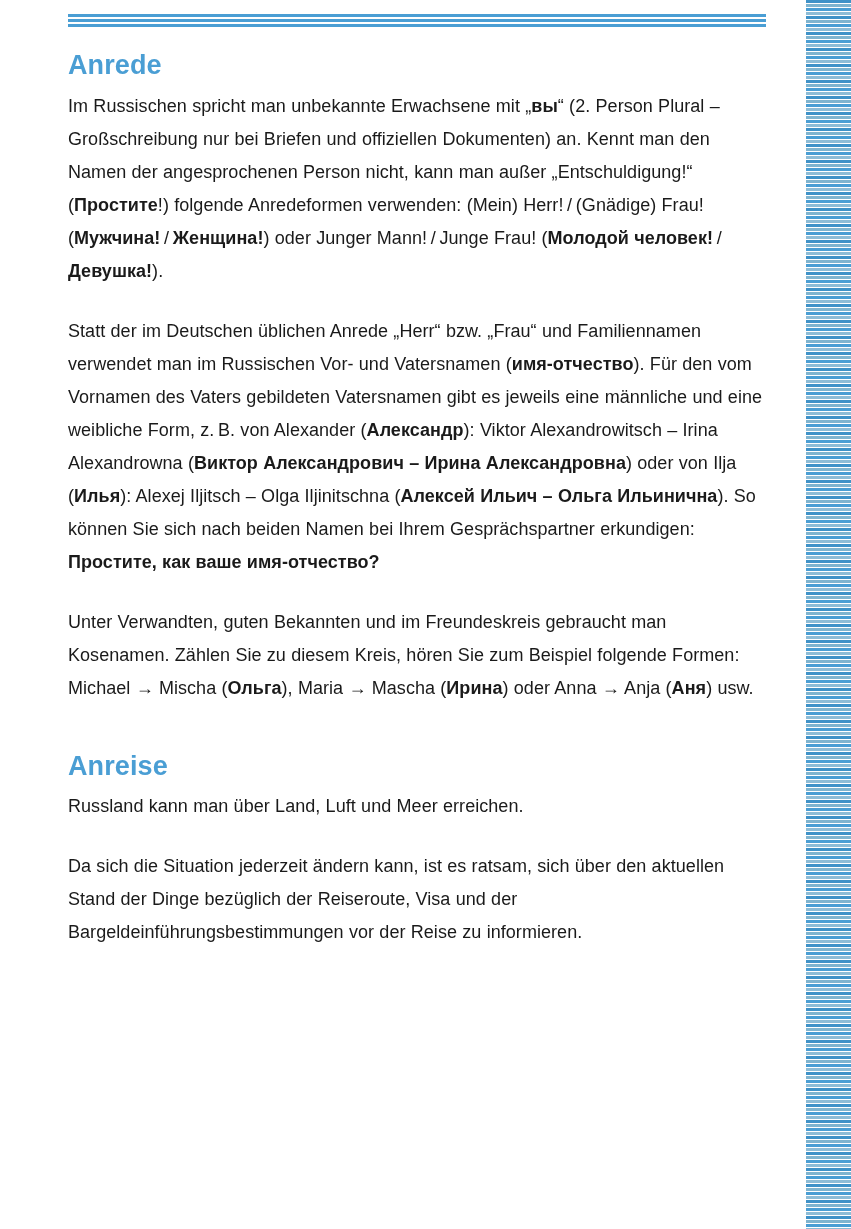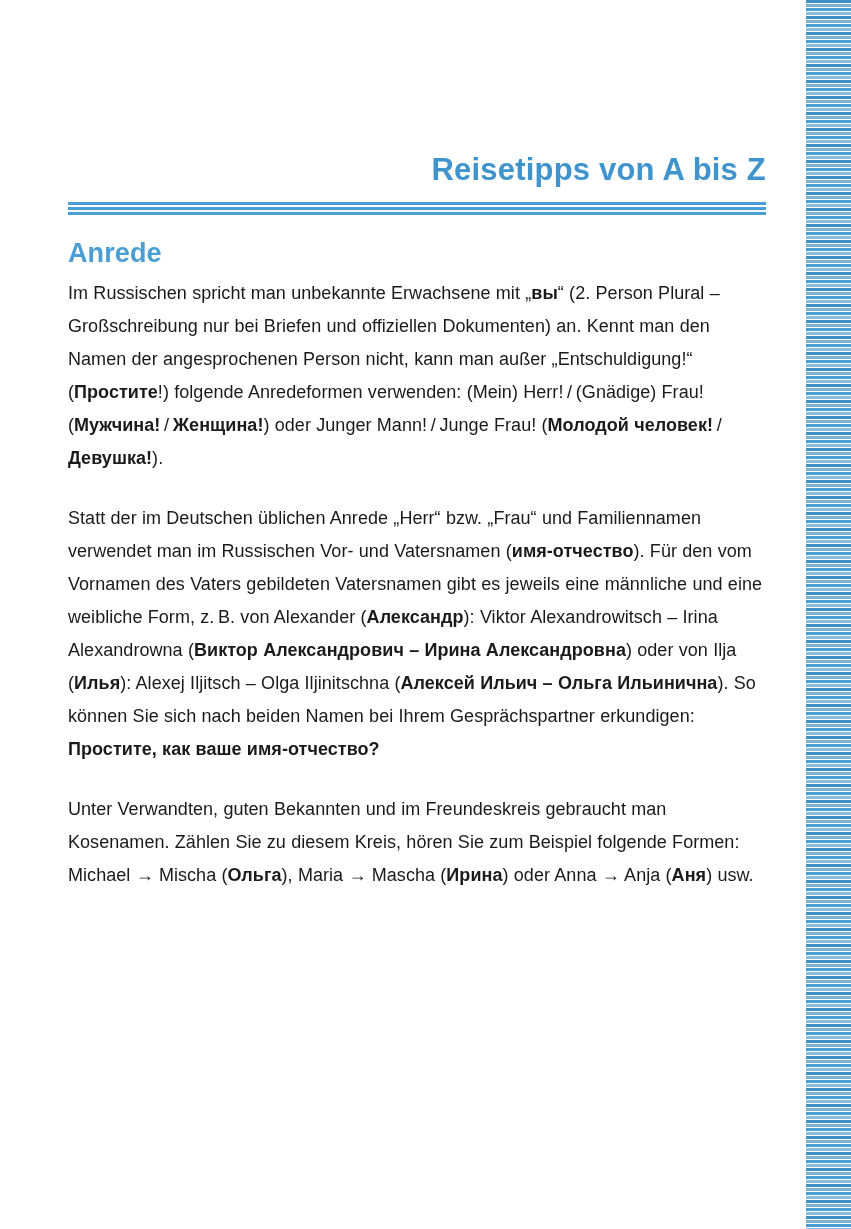--- a/index.html
+++ b/index.html
@@ -110,30 +110,32 @@
 </head>
 <body>
 
 <div class="page">
 
   <div class="stripe-band"></div>
   <div class="stripe-band-edge"></div>
 
   <div class="content">
 
-    <h1 class="doc-title">Reisetipps von A bis Z</h1>
 
     <div class="rules">
       <div class="rule r1"></div>
       <div class="rule r2"></div>
       <div class="rule r3"></div>
     </div>
 
     <h2 class="section-heading heading-anrede">Anrede</h2>
 
     <p class="body-text">Im Russischen spricht man unbekannte Erwachsene mit „<b>вы</b>“ (2. Person Plural – Großschreibung nur bei Briefen und offiziellen Dokumenten) an. Kennt man den Namen der angesprochenen Person nicht, kann man außer „Entschuldigung!“ (<b>Простите</b>!) folgende Anredeformen verwenden: (Mein) Herr! / (Gnädige) Frau! (<b>Мужчина!</b> / <b>Женщина!</b>) oder Junger Mann! / Junge Frau! (<b>Молодой человек!</b> / <b>Девушка!</b>).</p>
     <p class="body-text">Statt der im Deutschen üblichen Anrede „Herr“ bzw. „Frau“ und Familiennamen verwendet man im Russischen Vor- und Vatersnamen (<b>имя-отчество</b>). Für den vom Vornamen des Vaters gebildeten Vatersnamen gibt es jeweils eine männliche und eine weibliche Form, z. B. von Alexander (<b>Александр</b>): Viktor Alexandrowitsch – Irina Alexandrowna (<b>Виктор Александрович – Ирина Александровна</b>) oder von Ilja (<b>Илья</b>): Alexej Iljitsch – Olga Iljinitschna (<b>Алексей Ильич – Ольга Ильинична</b>). So können Sie sich nach beiden Namen bei Ihrem Gesprächspartner erkundigen: <b>Простите, как ваше имя-отчество?</b></p>
     <p class="body-text">Unter Verwandten, guten Bekannten und im Freundeskreis gebraucht man Kosenamen. Zählen Sie zu diesem Kreis, hören Sie zum Beispiel folgende Formen: Michael → Mischa (<b>Ольга</b>), Maria → Mascha (<b>Ирина</b>) oder Anna → Anja (<b>Аня</b>) usw.</p>
 
+    <h2 class="section-heading heading-anreise">Anreise</h2>
 
+    <p class="body-text">Russland kann man über Land, Luft und Meer erreichen.</p>
+    <p class="body-text">Da sich die Situation jederzeit ändern kann, ist es ratsam, sich über den aktuellen Stand der Dinge bezüglich der Reiseroute, Visa und der Bargeldeinführungsbestimmungen vor der Reise zu informieren.</p>
 
   </div>
 </div>
 
 </body></html>

